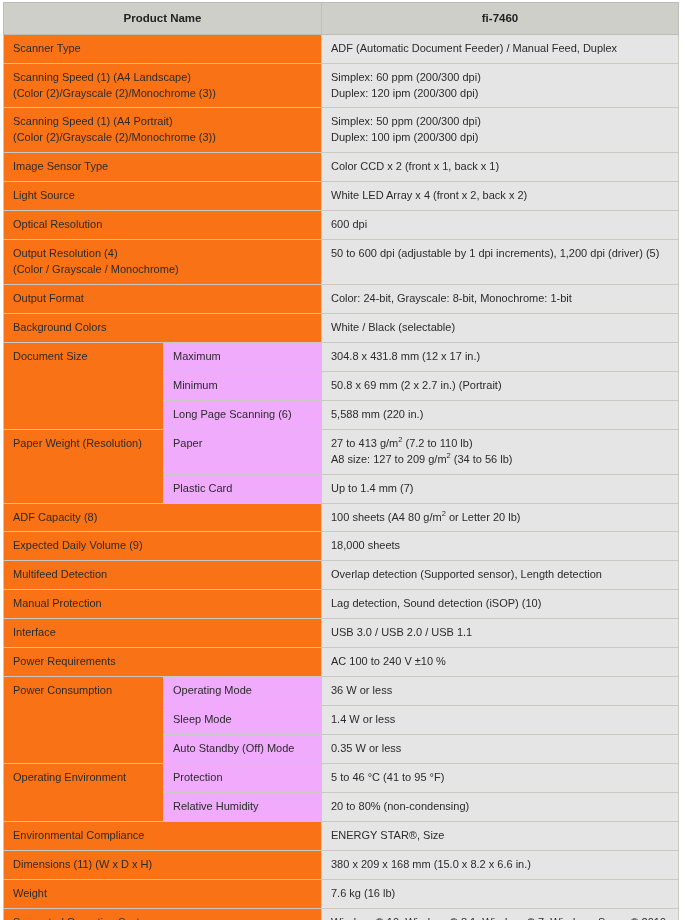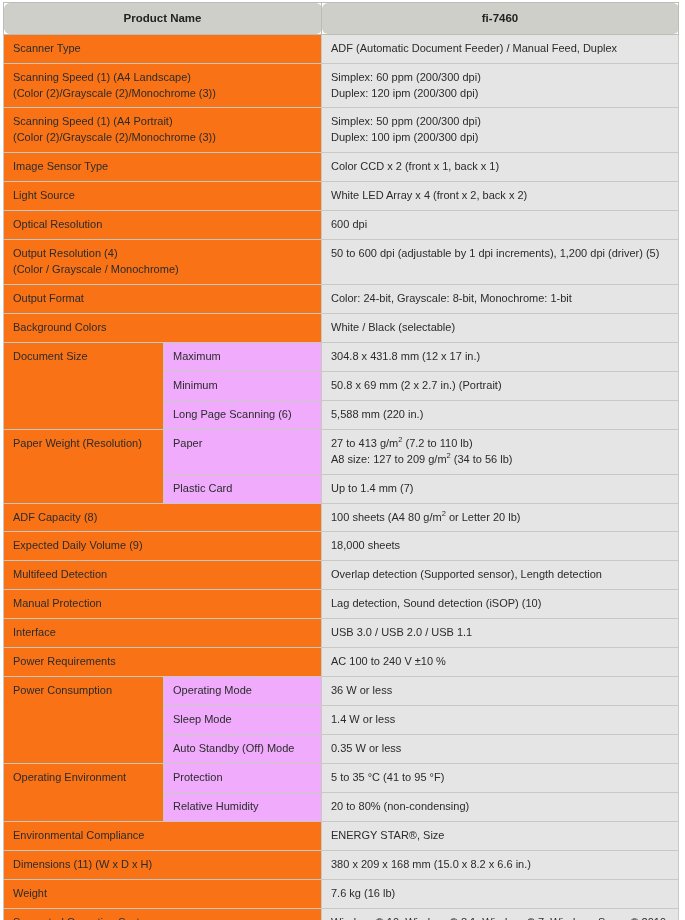--- a/index.html
+++ b/index.html
@@ -47,21 +47,20 @@
   
   table.spec thead th {
     background: #cfcfc9;
     text-align: center;
     font-weight: bold;
     font-size: 11.5px;
     color: #222222;
     padding: 7px 8px;
     vertical-align: middle;
     border-color: #bdbdb6;
-    border-radius: 6px;
   }
 
   
   td.label,
   td.sublabel {
     background: #f97316;
     color: #2b2b2b;
   }
   td.sublabel {
     background: #f0abfc;
@@ -296,21 +295,21 @@
           </td>
         </tr>
         <tr>
           <td class="label" rowspan="2">
             <span class="nowrapline">Operating Environment</span>
           </td>
           <td class="sublabel">
             <span class="nowrapline">Protection</span>
           </td>
           <td class="value">
-            <span class="nowrapline">5 to 35 °C (41 to 95 °F)</span>
+            <span class="nowrapline">5 to 46 °C (41 to 95 °F)</span>
           </td>
         </tr>
         <tr>
           <td class="sublabel">
             <span class="nowrapline">Relative Humidity</span>
           </td>
           <td class="value">
             <span class="nowrapline">20 to 80% (non-condensing)</span>
           </td>
         </tr>

